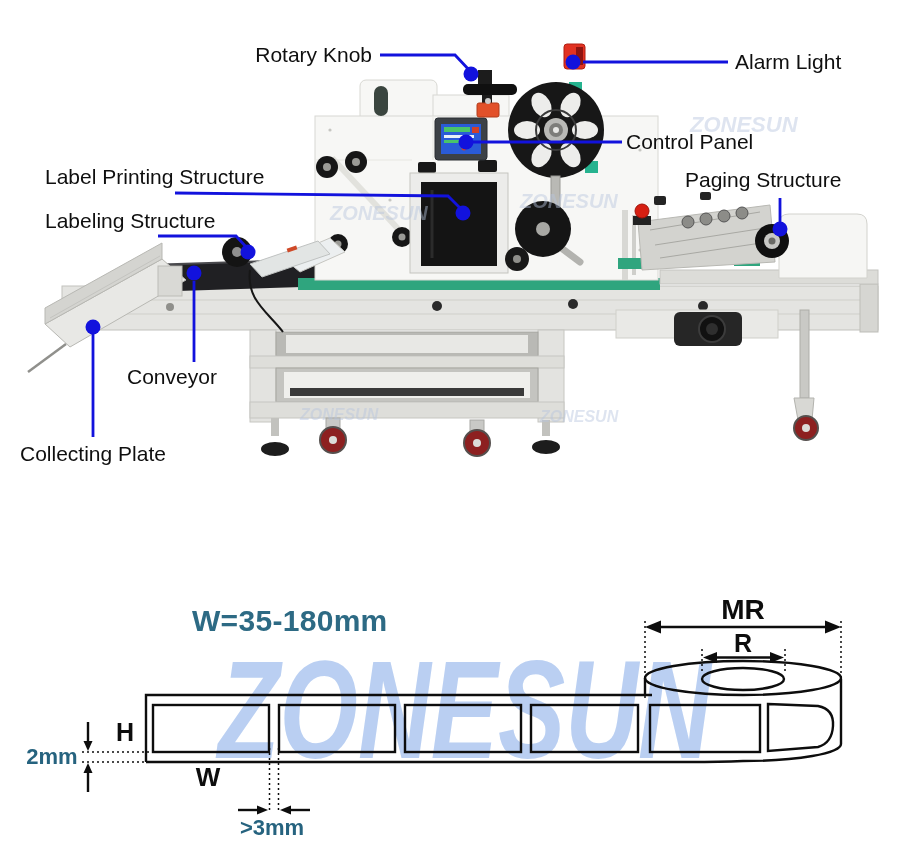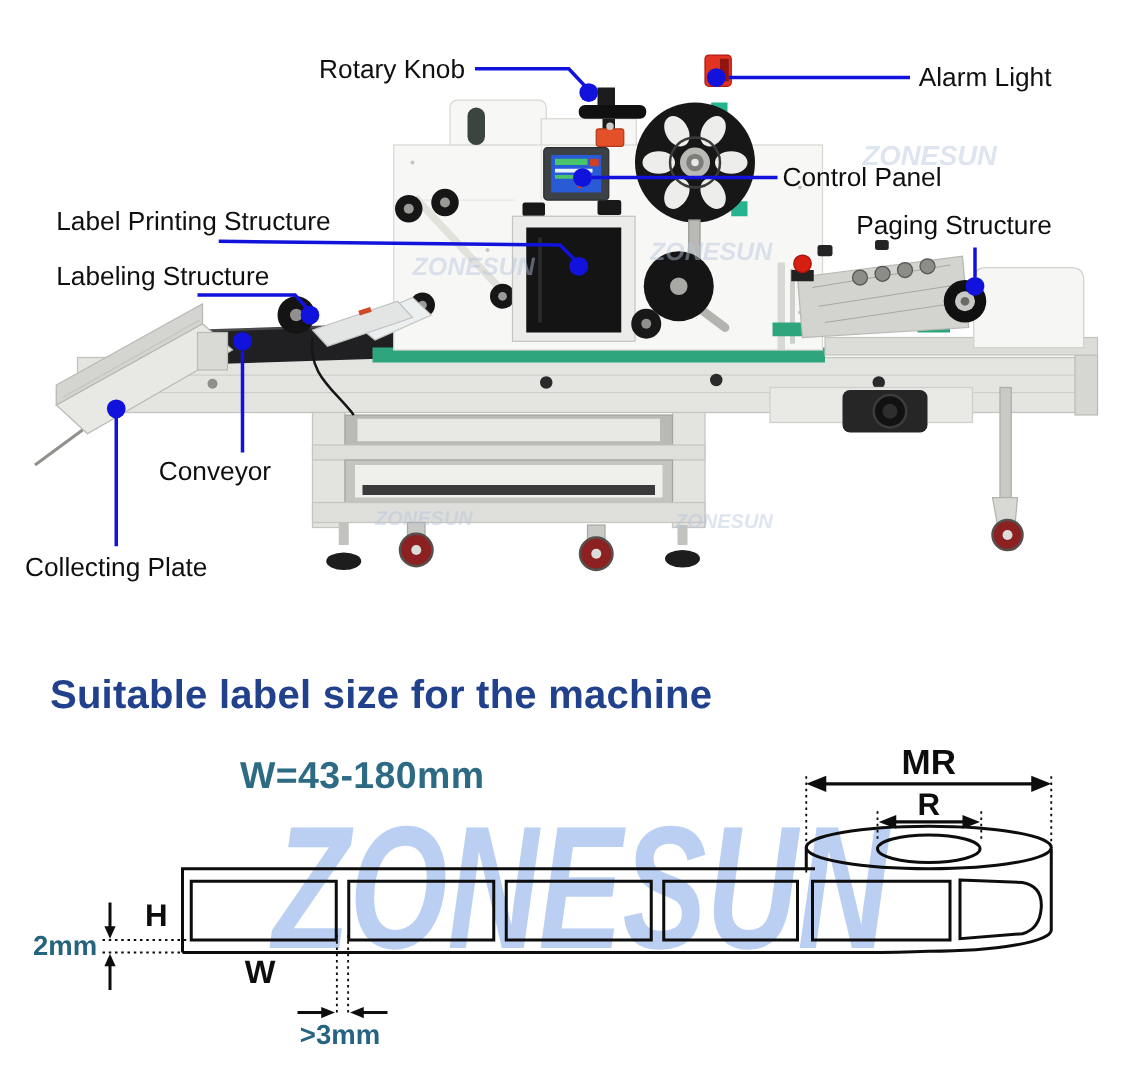--- a/index.html
+++ b/index.html
@@ -233,22 +233,21 @@
       <text class="callout-text" x="735" y="69">Alarm Light</text>
       <text class="callout-text" x="626" y="149">Control Panel</text>
       <text class="callout-text" x="45" y="184">Label Printing Structure</text>
       <text class="callout-text" x="685" y="187">Paging Structure</text>
       <text class="callout-text" x="45" y="228">Labeling Structure</text>
       <text class="callout-text" x="127" y="384">Conveyor</text>
       <text class="callout-text" x="20" y="461">Collecting Plate</text>
     </g>
   </svg>
 
-  <div id="section-title">Suitable label size for the machine</div>
-  <div class="spec" id="spec-w">W=43-180mm</div>
+  <div class="spec" id="spec-w">W=35-180mm</div>
 
   <div id="big-watermark">ZONESUN</div>
 
   <svg width="900" height="313" viewBox="0 555 900 313" style="top:555px;">
     <g class="dk" stroke-width="2.4">
       <polyline points="652,695 146,695 146,762"></polyline>
       <path d="M 146,762 L 690,762 Q 720,762 743,761 A 98 17 0 0 0 841,744 L 841,679"></path>
       <rect x="153" y="705" width="116" height="47"></rect>
       <rect x="279" y="705" width="116" height="47"></rect>
       <rect x="405" y="705" width="116" height="47"></rect>

